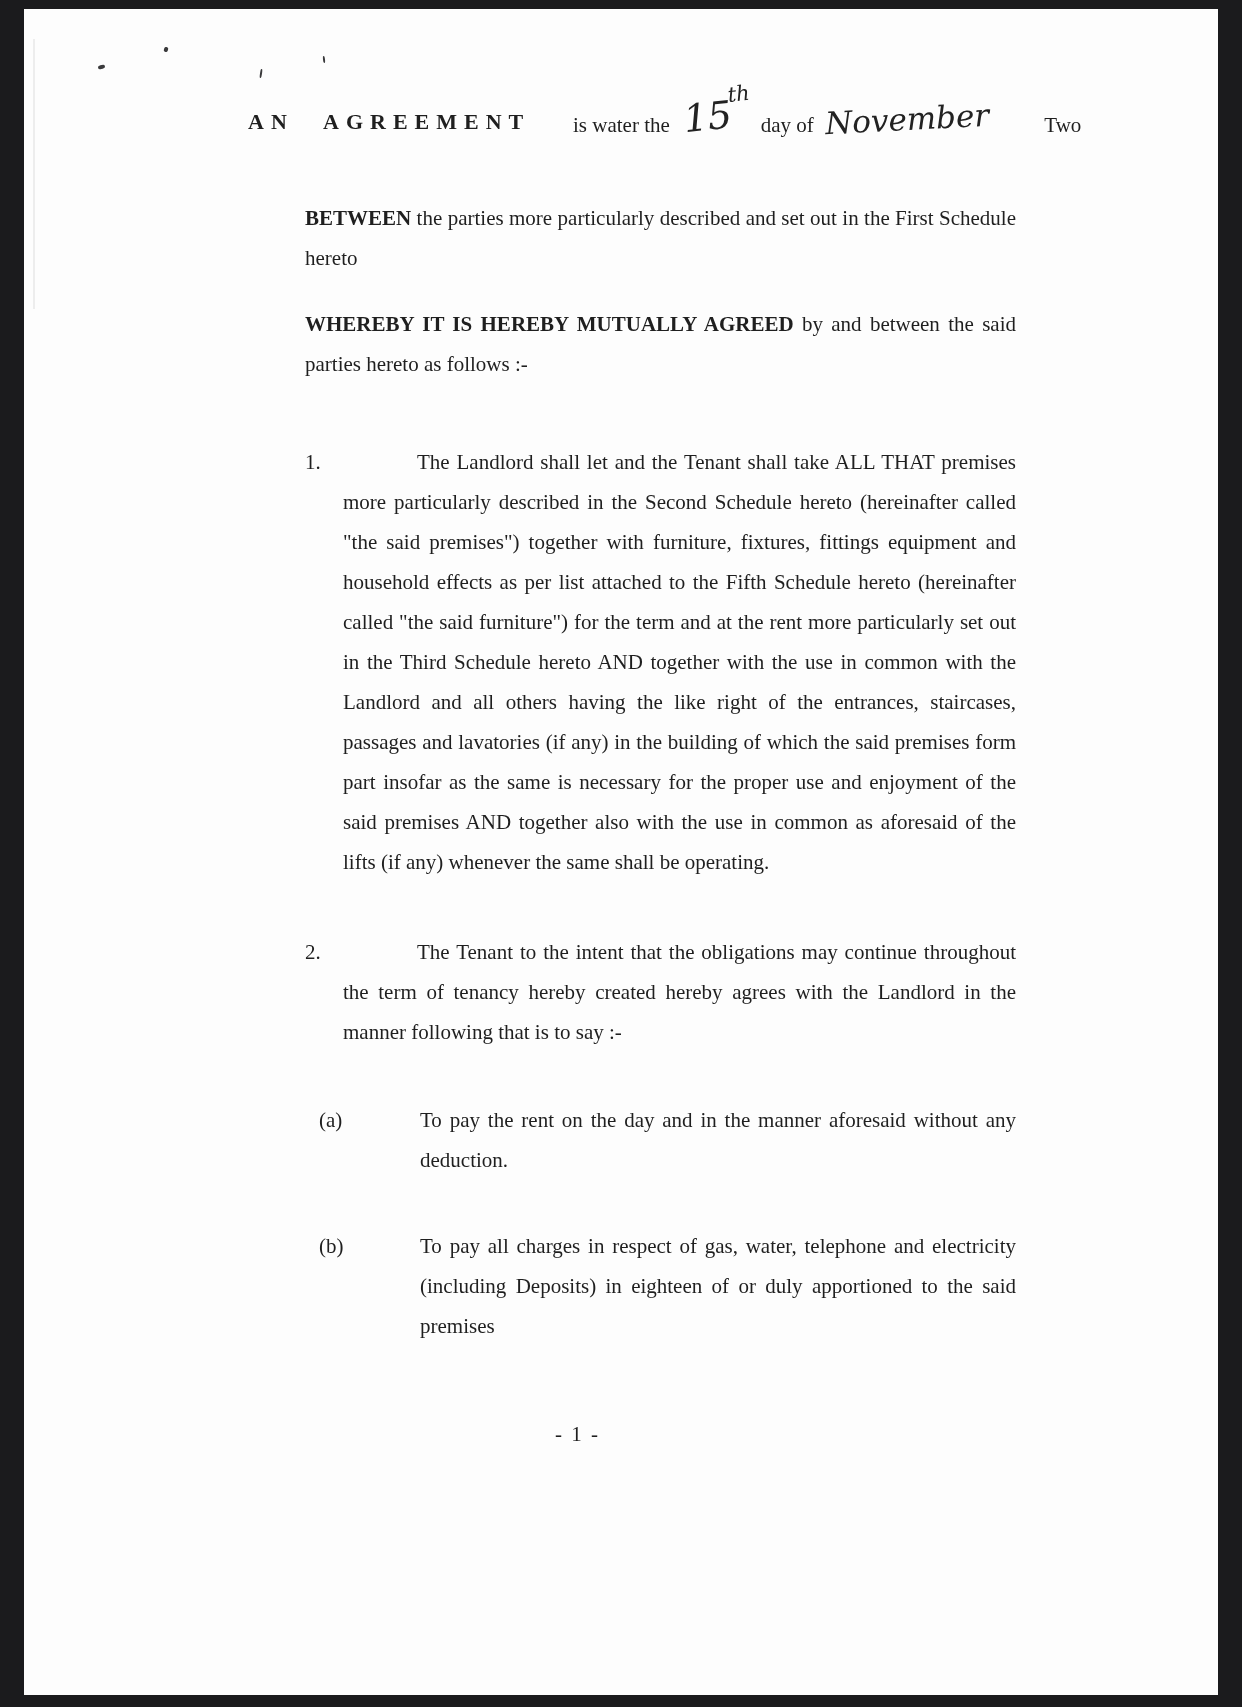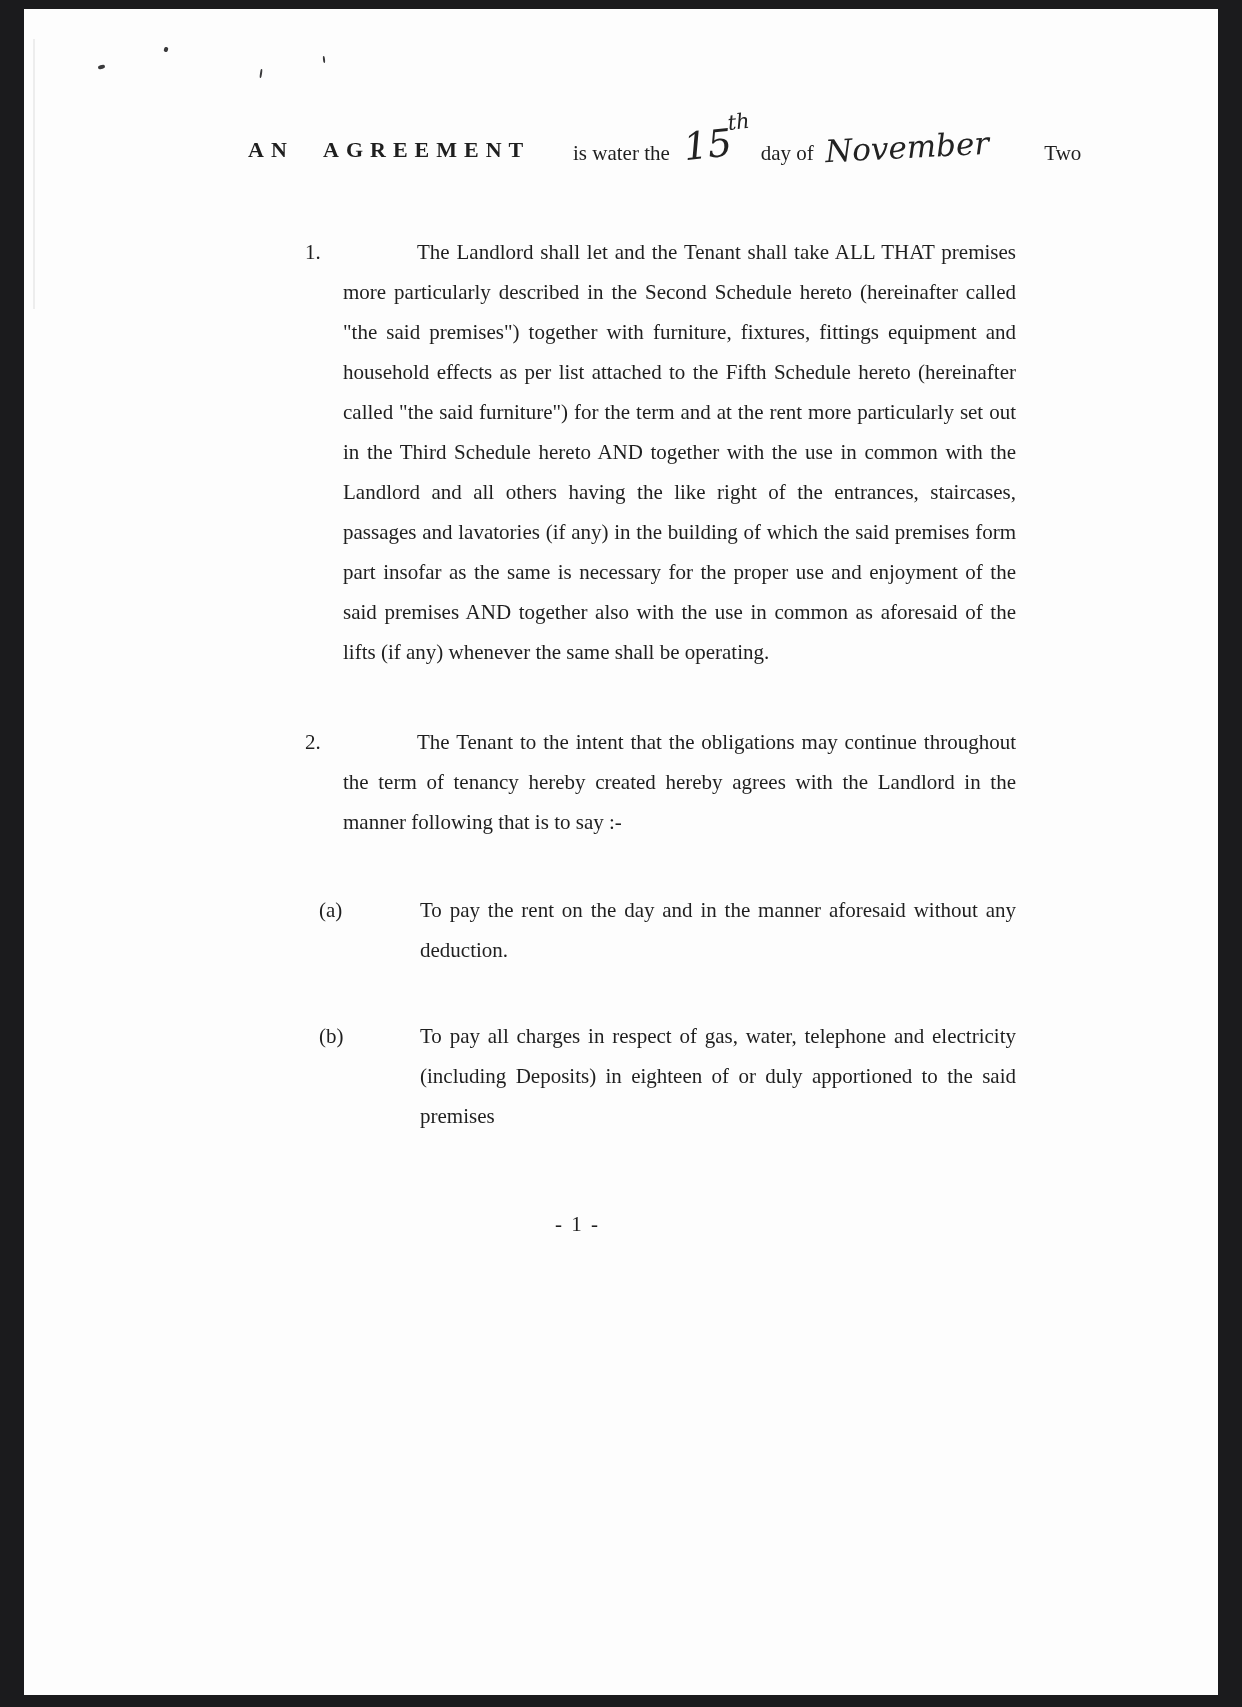--- a/index.html
+++ b/index.html
@@ -22,21 +22,21 @@
   }
   .speck{position:absolute;background:#3a3a3c;border-radius:40%;}
   .speck.s1{left:74px;top:56px;width:7px;height:4px;transform:rotate(-15deg);}
   .speck.s2{left:140px;top:38px;width:4px;height:5px;transform:rotate(20deg);}
   .speck.s3{left:236px;top:60px;width:2px;height:9px;transform:rotate(8deg);}
   .speck.s4{left:299px;top:47px;width:2px;height:7px;transform:rotate(-6deg);}
 
   .content{
     position:relative;
     margin:0 202px 0 281px;
-    padding-top:120px;
+    padding-top:92px;
     font-size:21px;
     line-height:40px;
   }
   
   .header{display:flex;margin-left:-57px;line-height:42px;}
   .title{
     width:325px;flex:none;
     font-weight:bold;font-size:22px;
     letter-spacing:7px;word-spacing:18px;
     white-space:nowrap;
@@ -109,21 +109,27 @@
           <div class="made-line1">
             <span>is water the</span>
             <span class="hw hw-day"><span>15</span><sup>th</sup></span>
             <span>day of</span>
             <span class="hw hw-month">November</span>
             <span class="two">Two</span>
           </div>
         </div>
       </div>
 
+      <div class="para p-between">
+        <span class="bold">BETWEEN</span><span> the parties more particularly described and set out in the First Schedule hereto</span>
+      </div>
 
+      <div class="para p-whereby">
+        <span class="bold">WHEREBY IT IS HEREBY MUTUALLY AGREED</span><span> by and between the said parties hereto as follows :-</span>
+      </div>
 
       <div class="clause clause-1">
         <span class="clause-number">1.</span>
         <div class="clause-text">The Landlord shall let and the Tenant shall take ALL THAT premises more particularly described in the Second Schedule hereto (hereinafter called "the said premises") together with furniture, fixtures, fittings equipment and household effects as per list attached to the Fifth Schedule hereto (hereinafter called "the said furniture") for the term and at the rent more particularly set out in the Third Schedule hereto AND together with the use in common with the Landlord and all others having the like right of the entrances, staircases, passages and lavatories (if any) in the building of which the said premises form part insofar as the same is necessary for the proper use and enjoyment of the said premises AND together also with the use in common as aforesaid of the lifts (if any) whenever the same shall be operating.</div>
       </div>
 
       <div class="clause clause-2">
         <span class="clause-number">2.</span>
         <div class="clause-text">The Tenant to the intent that the obligations may continue throughout the term of tenancy hereby created hereby agrees with the Landlord in the manner following that is to say :-</div>
       </div>

